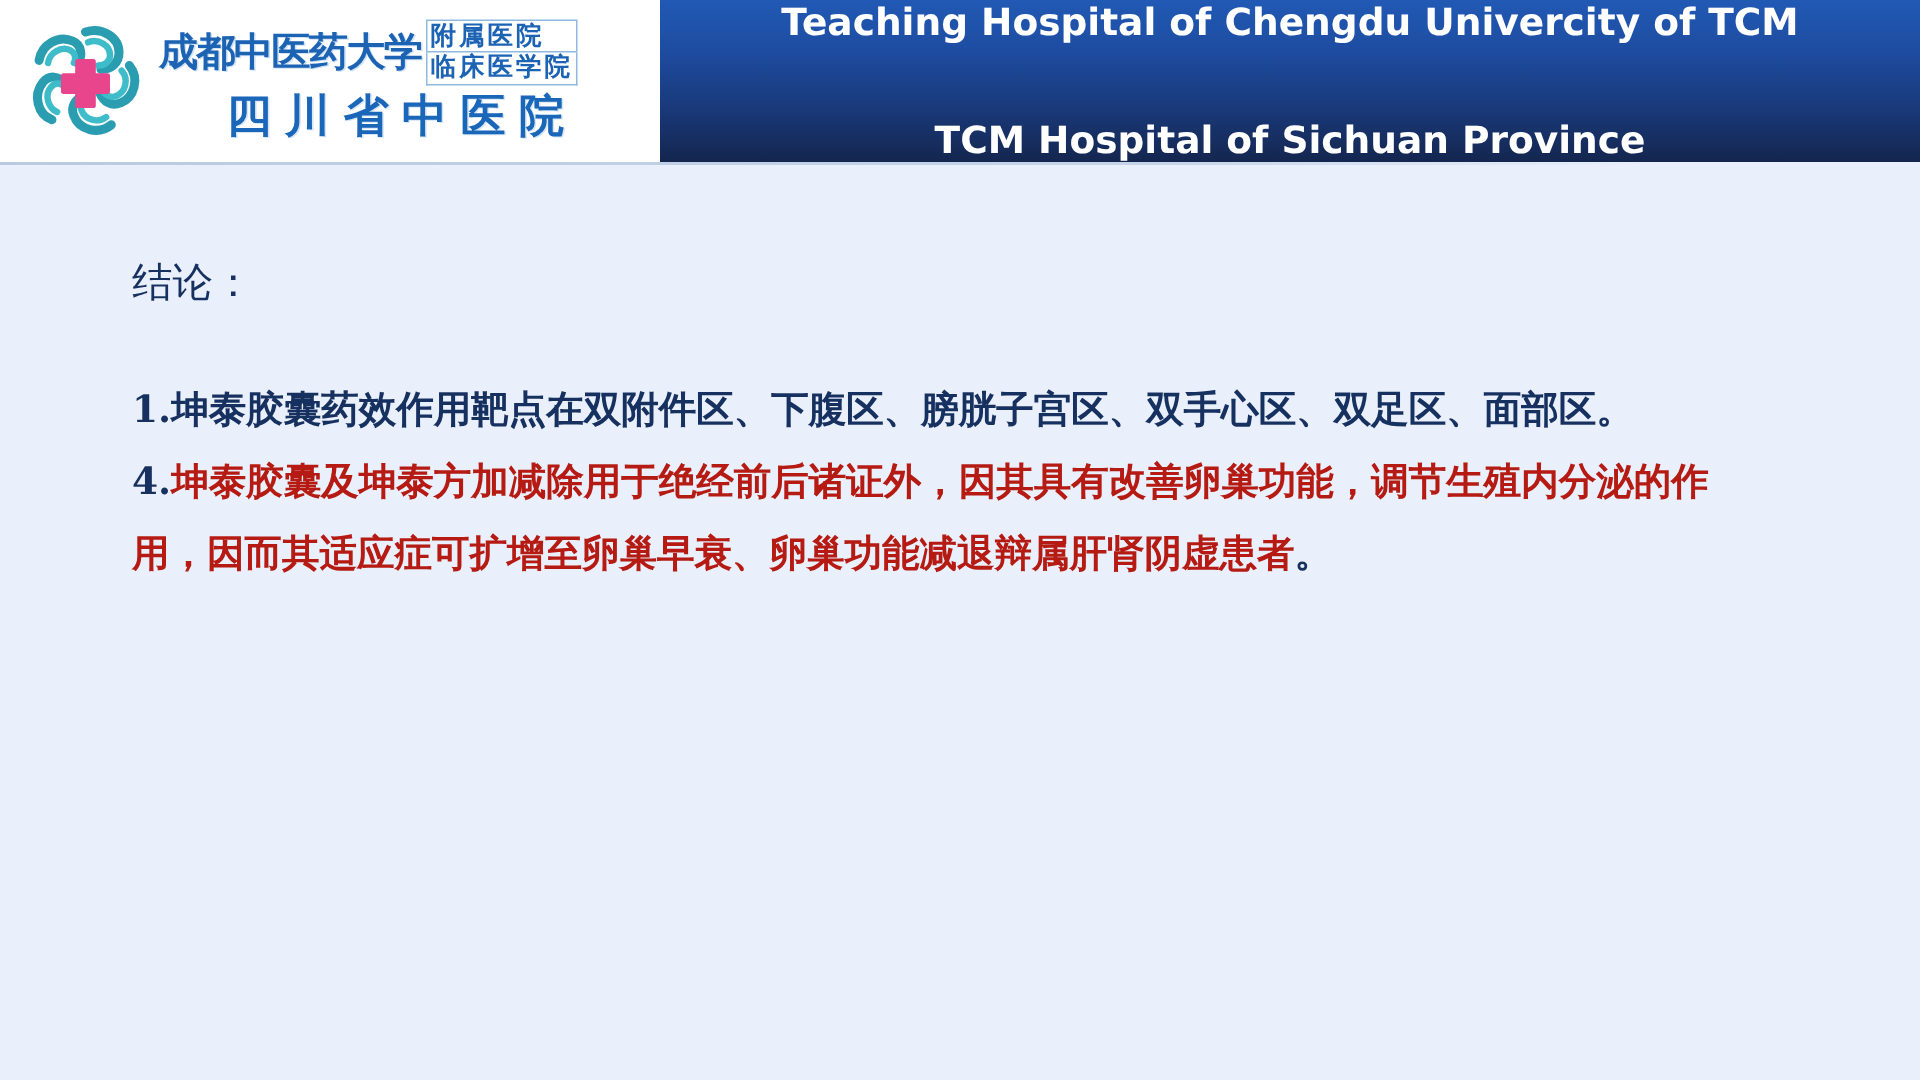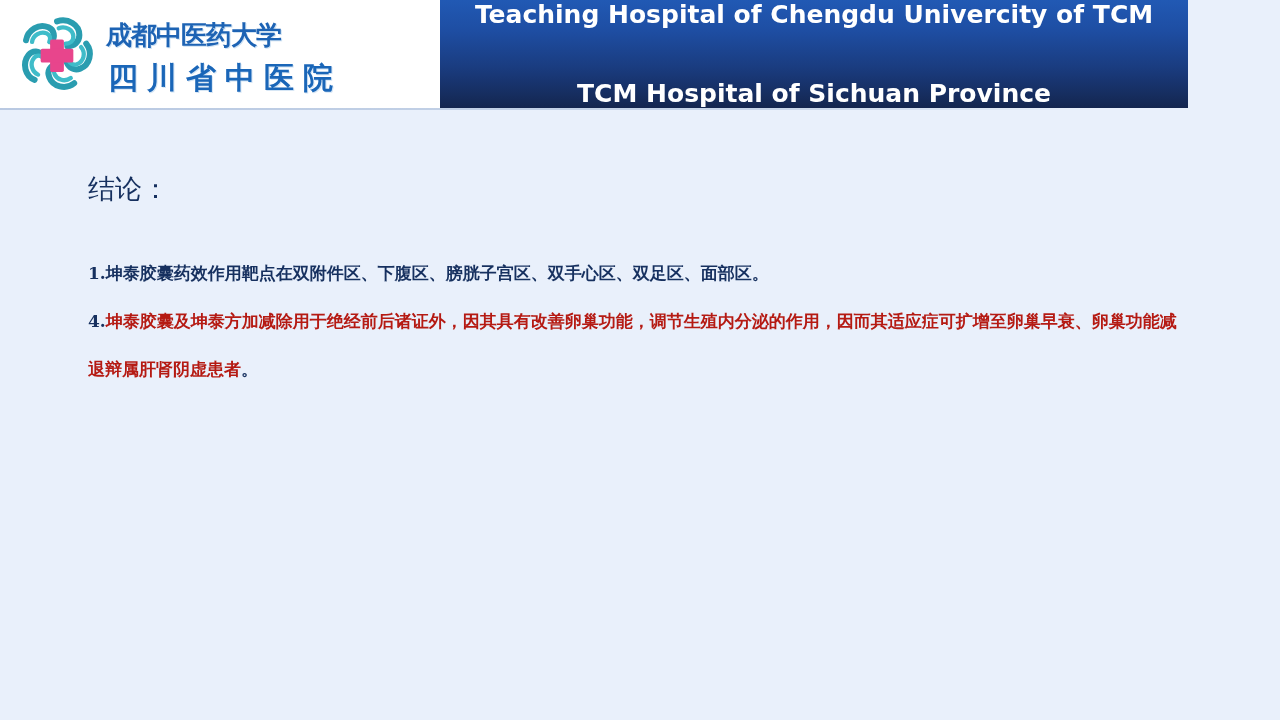--- a/index.html
+++ b/index.html
@@ -19,21 +19,21 @@
     width: 1280px;
     height: 720px;
     background: #e9f0fb;
   }
 
   
   #header {
     position: absolute;
     left: 0;
     top: 0;
-    width: 1188px;
+    width: 1280px;
     height: 108px;
     display: flex;
     flex-direction: row;
     border-radius: 12px;
   }
 
   #logo-area {
     width: 440px;
     height: 108px;
     background: #ffffff;
@@ -102,20 +102,21 @@
   .logo-row2 {
     font-family: "DejaVu Serif", serif;
     font-weight: bold;
     font-size: 30px;
     color: #1a66b8;
     letter-spacing: 9px;
     line-height: 40px;
     white-space: nowrap;
     text-shadow: 1px 1px 0 #d6e6f5;
     padding-left: 2px;
+    text-align: right;
   }
 
   #banner {
     flex: 1 1 auto;
     height: 108px;
     background: linear-gradient(to bottom, #2159b4 0%, #1e4ea3 28%, #1a3c80 62%, #14264f 100%);
     display: flex;
     flex-direction: column;
     align-items: center;
     justify-content: center;
@@ -164,21 +165,21 @@
 
   #points {
     position: absolute;
     left: 88px;
     top: 139px;
     width: 1100px;
   }
 
   .point {
     font-family: "DejaVu Serif", serif;
-    font-size: 17px;
+    font-size: 25px;
     line-height: 48px;
     color: #16305f;
     letter-spacing: 0px;
     text-align: left;
   }
   .point .num {
     font-weight: bold;
     color: #16305f;
   }
   .point .body-text {
@@ -222,20 +223,24 @@
           <g fill="#e8458c">
             <rect x="42" y="33" width="16" height="38" rx="2"></rect>
             <rect x="31" y="44" width="38" height="16" rx="2"></rect>
           </g>
         </svg>
       </div>
 
       <div id="logo-text">
         <div class="logo-row1">
           <span class="logo-univ">成都中医药大学</span>
+          <span class="logo-box">
+            <span class="logo-box-line">附属医院</span>
+            <span class="logo-box-line second">临床医学院</span>
+          </span>
         </div>
         <div class="logo-row2">四川省中医院</div>
       </div>
 
     </div>
 
     <div id="banner">
       <div class="banner-line">Teaching Hospital of Chengdu Univercity of TCM</div>
       <div class="banner-line">TCM Hospital of Sichuan Province</div>
     </div>

